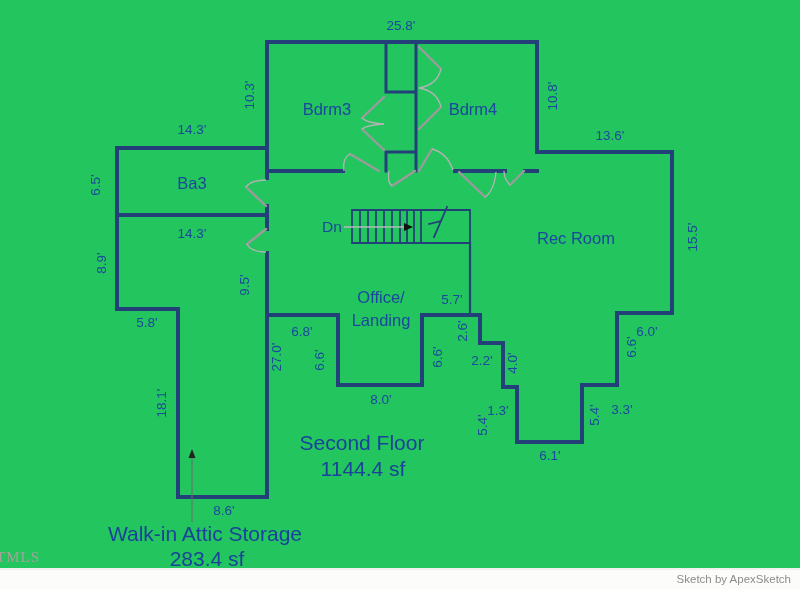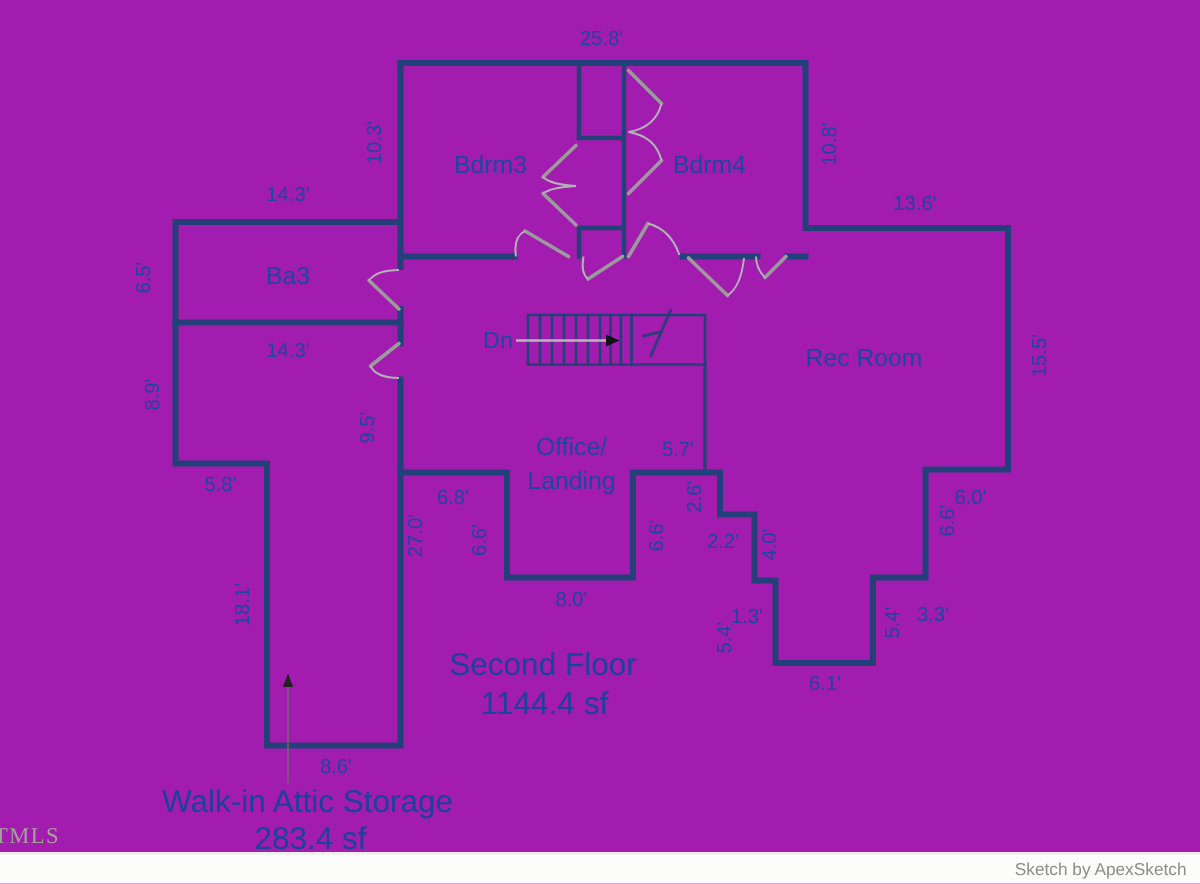--- a/index.html
+++ b/index.html
@@ -1,16 +1,16 @@
 <!DOCTYPE html>
 <html><head>
 <meta charset="utf-8">
 <style>
   html,body{margin:0;padding:0;background:#ffffff;}
-  .stage{position:relative;width:800px;height:589px;background:#a21caf;overflow:hidden;
+  .stage{position:relative;width:800px;height:589px;background:#22c55e;overflow:hidden;
          font-family:"Liberation Sans",sans-serif;}
   svg{position:absolute;left:0;top:0;}
   .wall{stroke:#234078;stroke-width:4;fill:none;stroke-linecap:square;stroke-linejoin:miter;}
   .wall-thin{stroke:#234078;stroke-width:3;fill:none;stroke-linecap:square;}
   .stair{stroke:#234078;stroke-width:1.8;fill:none;stroke-linecap:square;}
   .partition{stroke:#234078;stroke-width:2.2;fill:none;stroke-linecap:square;}
   .door-leaf{stroke:#9b9b9b;stroke-width:2.4;fill:none;stroke-linecap:round;}
   .door-arc{stroke:#b3b3b3;stroke-width:1.3;fill:none;}
   .dim{font-size:13.5px;fill:#1c479e;text-anchor:middle;}
   .room{font-size:16.5px;fill:#1c479e;text-anchor:middle;}

